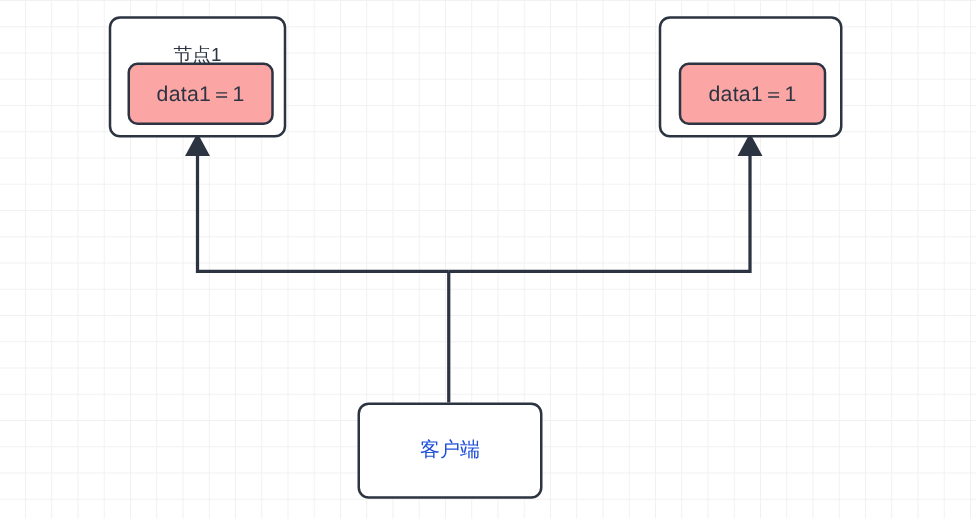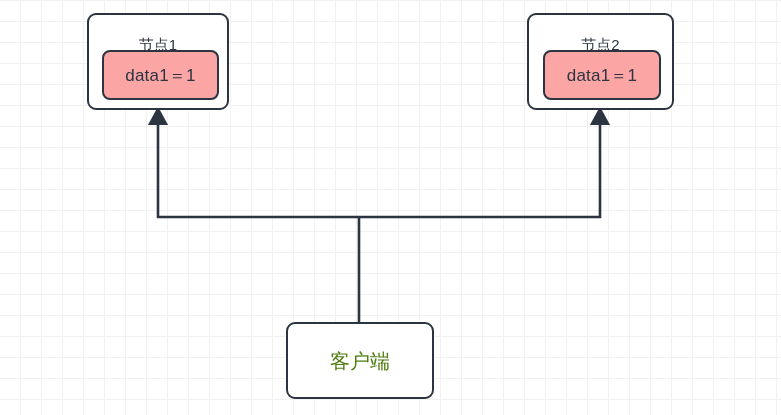--- a/index.html
+++ b/index.html
@@ -70,22 +70,22 @@
     position: absolute;
     box-sizing: border-box;
     background: #ffffff;
     border: 2.4px solid #2b3440;
     border-radius: 9px;
     display: flex;
     align-items: center;
     justify-content: center;
   }
   .client-label {
-    color: #4d7c0f;
-    font-size: 20px;
+    color: #1d4ed8;
+    font-size: 16px;
     line-height: 1;
     white-space: nowrap;
   }
 
   
   #node-1 { left: 87px;  top: 13px;  width: 142px; height: 97px; }
   #node-1 .node-title { top: 22px; }
   #node-1 .inner-box { left: 13px; top: 35px; width: 117px; height: 50px; }
 
   
@@ -116,21 +116,20 @@
   </svg>
 
   <div id="node-1" class="node-box node-outer">
     <div class="node-title">节点1</div>
     <div class="inner-box">
       <span class="inner-label">data1＝1</span>
     </div>
   </div>
 
   <div id="node-2" class="node-box node-outer">
-    <div class="node-title">节点2</div>
     <div class="inner-box">
       <span class="inner-label">data1＝1</span>
     </div>
   </div>
 
   <div id="client-node" class="client-box">
     <span class="client-label">客户端</span>
   </div>
 
 </div>

